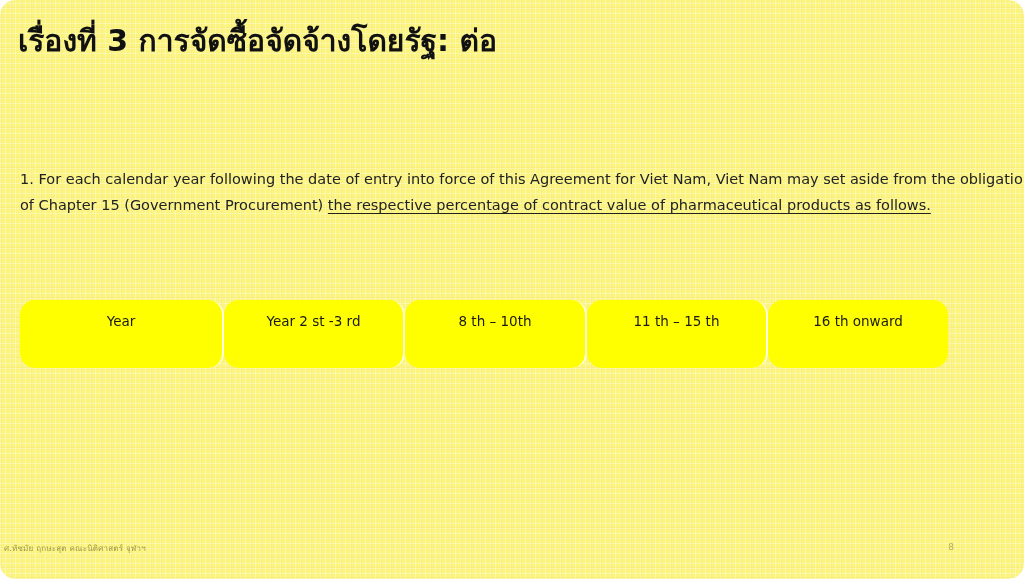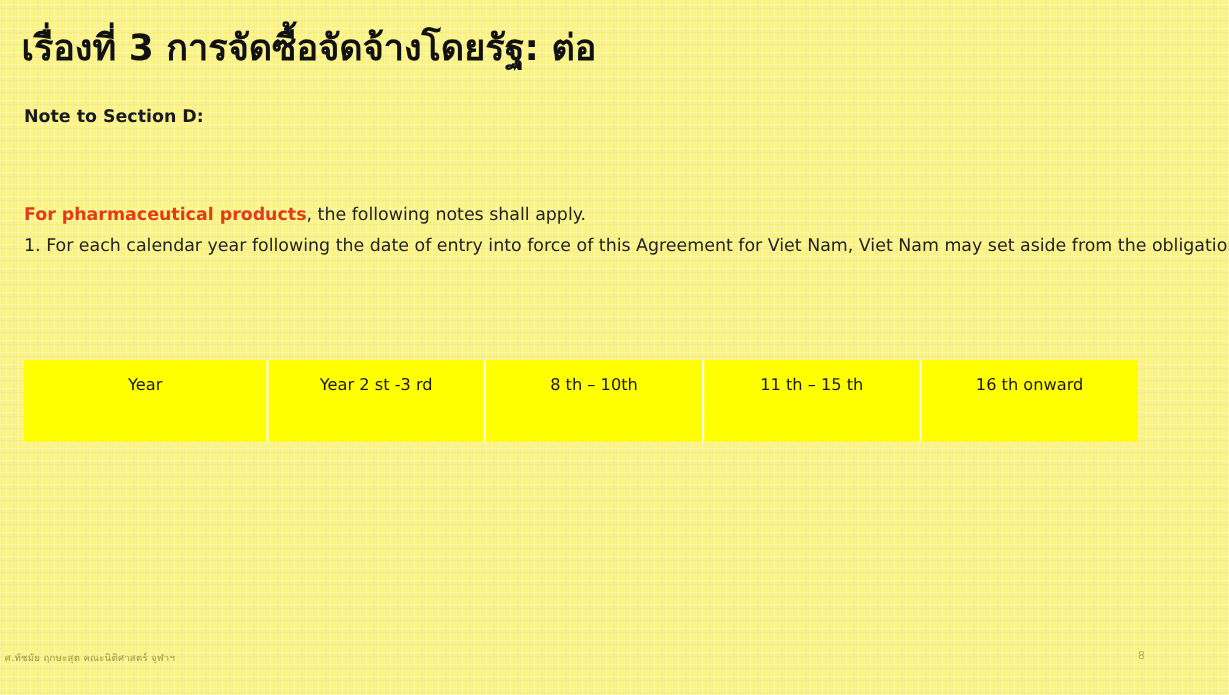--- a/index.html
+++ b/index.html
@@ -1,16 +1,16 @@
 <!DOCTYPE html>
 <html><head>
 <meta charset="utf-8">
 <title>Slide</title>
 <style>
-  * { box-sizing: border-box; margin: 0; padding: 0; }
+  * { box-sizing: border-box; margin: 0; padding: 0; border-radius: 15px; }
 
   html, body {
     width: 1024px;
     height: 579px;
     overflow: hidden;
   }
 
   body {
     font-family: "DejaVu Sans", "Liberation Sans", sans-serif;
   }
@@ -149,28 +149,27 @@
   }
 </style>
 </head>
 <body>
 
 <div id="slide">
 
   <div id="title">เรื่องที่ 3 การจัดซื้อจัดจ้างโดยรัฐ: ต่อ</div>
 
   <div id="subhead">
-    <div class="subline">Note to Section D:</div>
   </div>
 
   <div id="body">
+    <div class="bodyline">1. For each calendar year following the date of entry into force of this Agreement for Viet Nam, Viet Nam may set aside from the obligations</div>
     <div class="bodyline">
-      <span class="red">For pharmaceutical products</span><span>, the following notes shall apply.</span>
+      <span>of Chapter 15 (Government Procurement) </span><span class="underline">the respective percentage of contract value of pharmaceutical products as follows.</span>
     </div>
-    <div class="bodyline">1. For each calendar year following the date of entry into force of this Agreement for Viet Nam, Viet Nam may set aside from the obligations</div>
   </div>
 
   <table id="proc-table">
     <colgroup>
       <col style="width:204px">
       <col style="width:181px">
       <col style="width:182px">
       <col style="width:181px">
       <col style="width:180px">
     </colgroup>

